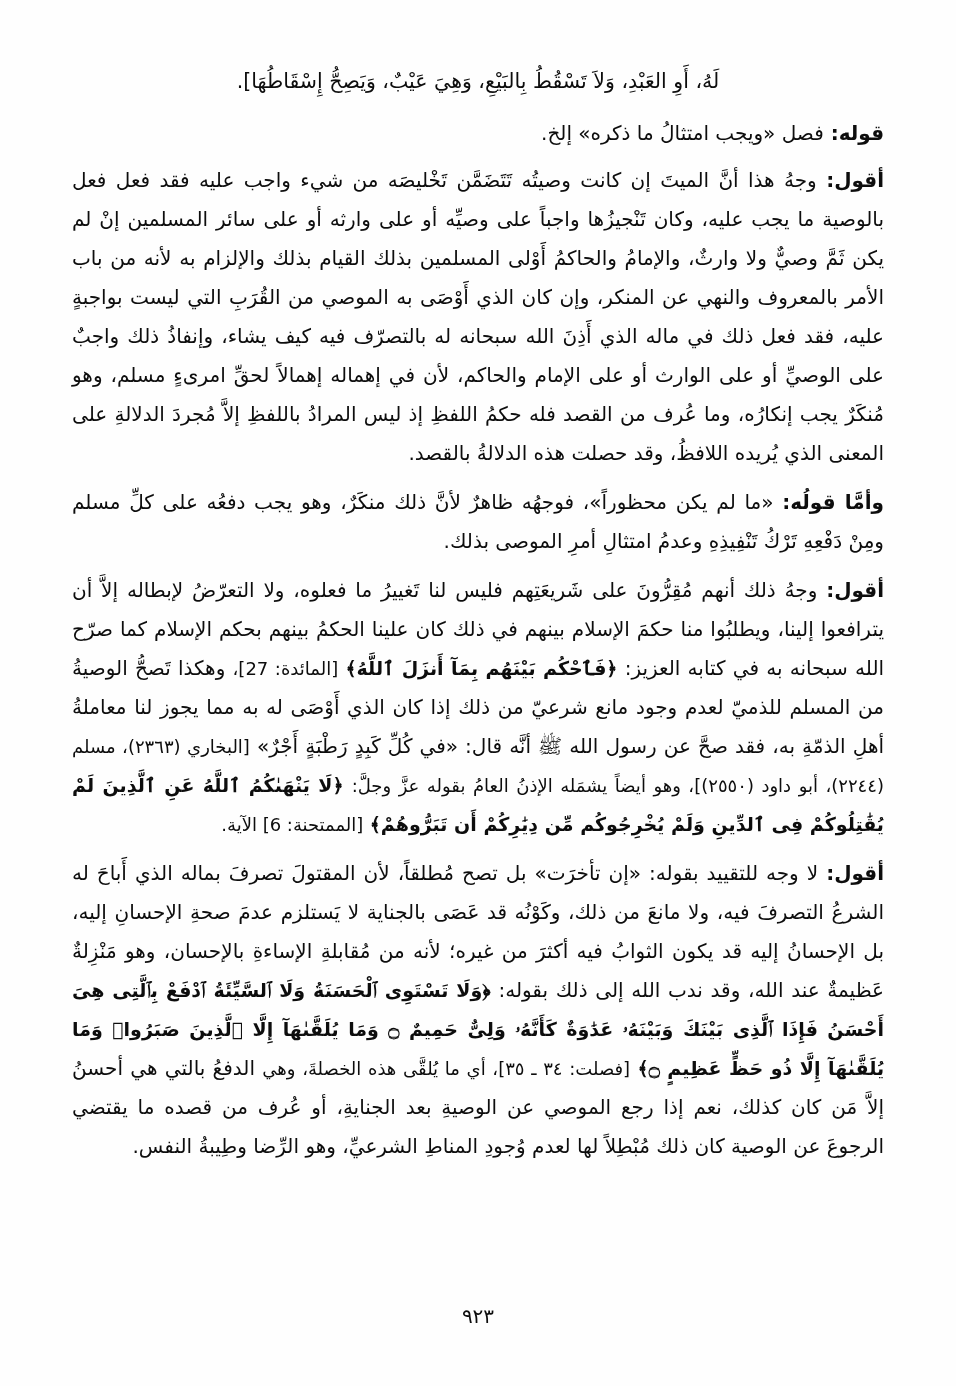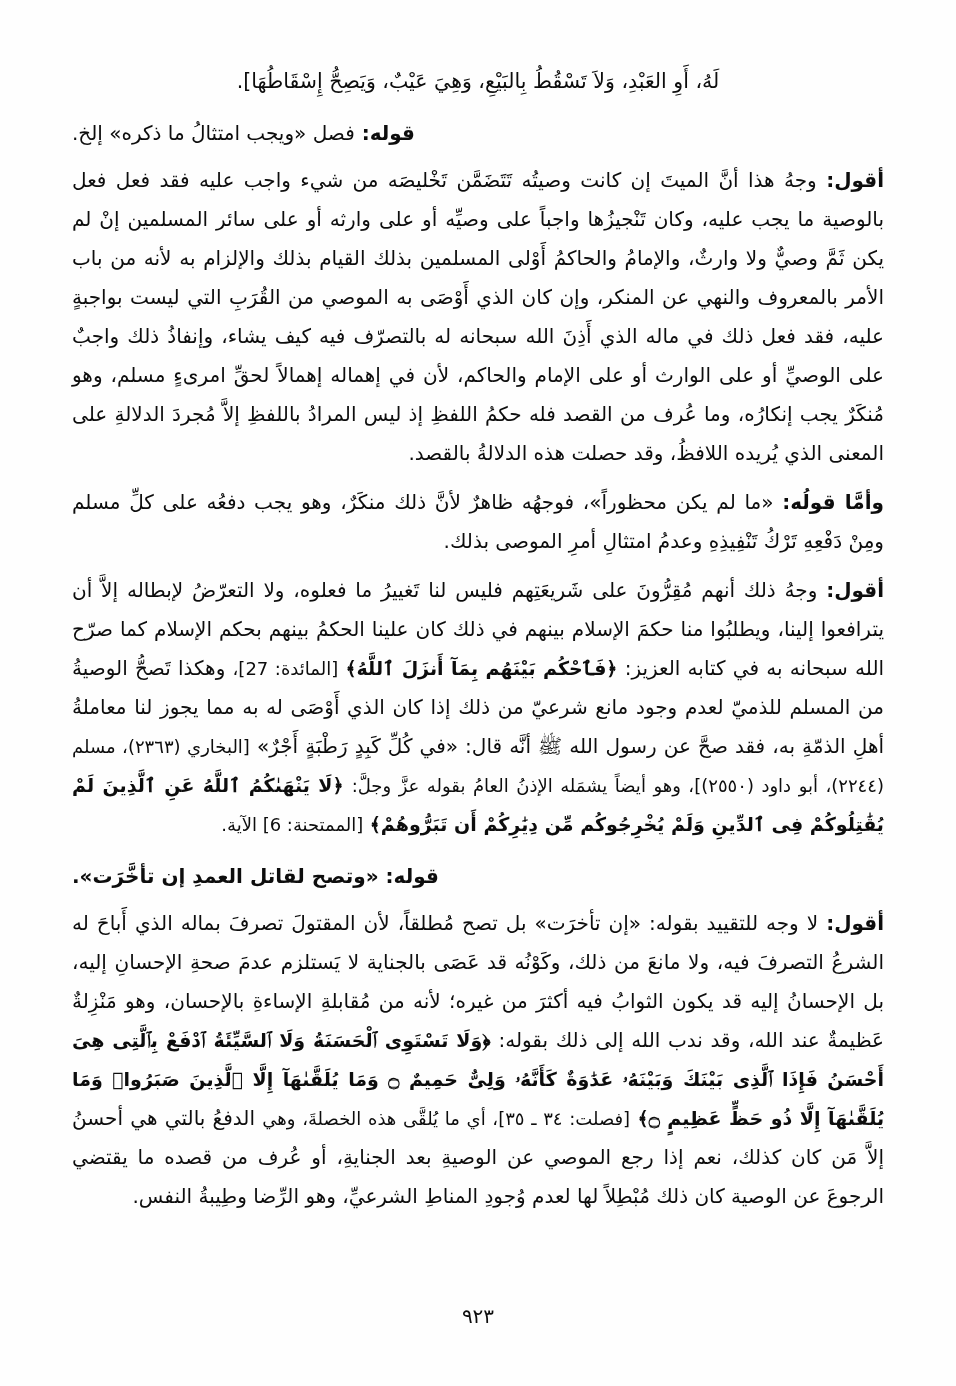--- a/index.html
+++ b/index.html
@@ -30,21 +30,21 @@
   .line-top {
     font-size: 20.5px;
     line-height: 1.9;
     text-align: center;
     margin: 0 0 6px 0;
     letter-spacing: 0px;
   }
   .heading {
     font-size: 20px;
     font-weight: bold;
-    text-align: left;
+    text-align: right;
     margin: 14px 0 10px 0;
     line-height: 1.8;
   }
   .heading .plain {
     font-weight: normal;
   }
   p.para {
     font-size: 20px;
     line-height: 1.95;
     margin: 0 0 10px 0;
@@ -101,24 +101,20 @@
       <span class="lead">أقول:</span>
       <span>وجهُ ذلك أنهم مُقِرُّونَ على شَريعَتِهم فليس لنا تَغييرُ ما فعلوه، ولا التعرّضُ لإبطاله إلاَّ أن يترافعوا إلينا، ويطلبُوا منا حكمَ الإسلام بينهم في ذلك كان علينا الحكمُ بينهم بحكم الإسلام كما صرّح الله سبحانه به في كتابه العزيز:</span>
       <span class="quran">﴿فَٱحْكُم بَيْنَهُم بِمَآ أَنزَلَ ٱللَّهُ﴾</span>
       <span class="small-ref">[المائدة: 27]،</span>
       <span>وهكذا تَصحُّ الوصيةُ من المسلم للذميّ لعدم وجود مانع شرعيّ من ذلك إذا كان الذي أَوْصَى له به مما يجوز لنا معاملةُ أهلِ الذمّةِ به، فقد صحَّ عن رسول الله ﷺ أنَّه قال: «في كُلِّ كَبِدٍ رَطْبَةٍ أَجْرٌ»</span>
       <span class="small-ref">[البخاري (٢٣٦٣)، مسلم (٢٢٤٤)، أبو داود (٢٥٥٠)]، وهو أيضاً يشمَله الإذنُ العامُ بقوله عزَّ وجلَّ:</span>
       <span class="quran">﴿لَا يَنْهَىٰكُمُ ٱللَّهُ عَنِ ٱلَّذِينَ لَمْ يُقَٰتِلُوكُمْ فِى ٱلدِّينِ وَلَمْ يُخْرِجُوكُم مِّن دِيَٰرِكُمْ أَن تَبَرُّوهُمْ﴾</span>
       <span class="small-ref">[الممتحنة: 6] الآية.</span>
     </p>
 
-    <div class="heading">
-      <span>قوله:</span>
-      <span>«وتصح لقاتل العمدِ إن تأخَّرَت».</span>
-    </div>
 
     <p class="para">
       <span class="lead">أقول:</span>
       <span>لا وجه للتقييد بقوله: «إن تأخرَت» بل تصح مُطلقاً، لأن المقتولَ تصرفَ بماله الذي أَباحَ له الشرعُ التصرفَ فيه، ولا مانعَ من ذلك، وكَوْنُه قد عَصَى بالجناية لا يَستلزم عدمَ صحةِ الإحسانِ إليه، بل الإحسانُ إليه قد يكون الثوابُ فيه أكثرَ من غيره؛ لأنه من مُقابلةِ الإساءةِ بالإحسان، وهو مَنْزِلةٌ عَظيمةٌ عند الله، وقد ندب الله إلى ذلك بقوله:</span>
       <span class="quran">﴿وَلَا تَسْتَوِى ٱلْحَسَنَةُ وَلَا ٱلسَّيِّئَةُ ٱدْفَعْ بِٱلَّتِى هِىَ أَحْسَنُ فَإِذَا ٱلَّذِى بَيْنَكَ وَبَيْنَهُۥ عَدَٰوَةٌ كَأَنَّهُۥ وَلِىٌّ حَمِيمٌ ۝ وَمَا يُلَقَّىٰهَآ إِلَّا ٱلَّذِينَ صَبَرُوا۟ وَمَا يُلَقَّىٰهَآ إِلَّا ذُو حَظٍّ عَظِيمٍ ۝﴾</span>
       <span class="small-ref">[فصلت: ٣٤ ـ ٣٥]، أي ما يُلقَّى هذه الخصلةَ، وهي</span>
       <span>الدفعُ بالتي هي أحسنُ إلاَّ مَن كان كذلك، نعم إذا رجع الموصي عن الوصيةِ بعد الجنايةِ، أو عُرف من قصده ما يقتضي الرجوعَ عن الوصية كان ذلك مُبْطِلاً لها لعدم وُجودِ المناطِ الشرعيِّ، وهو الرِّضا وطِيبةُ النفس.</span>
     </p>
 
   </div>

